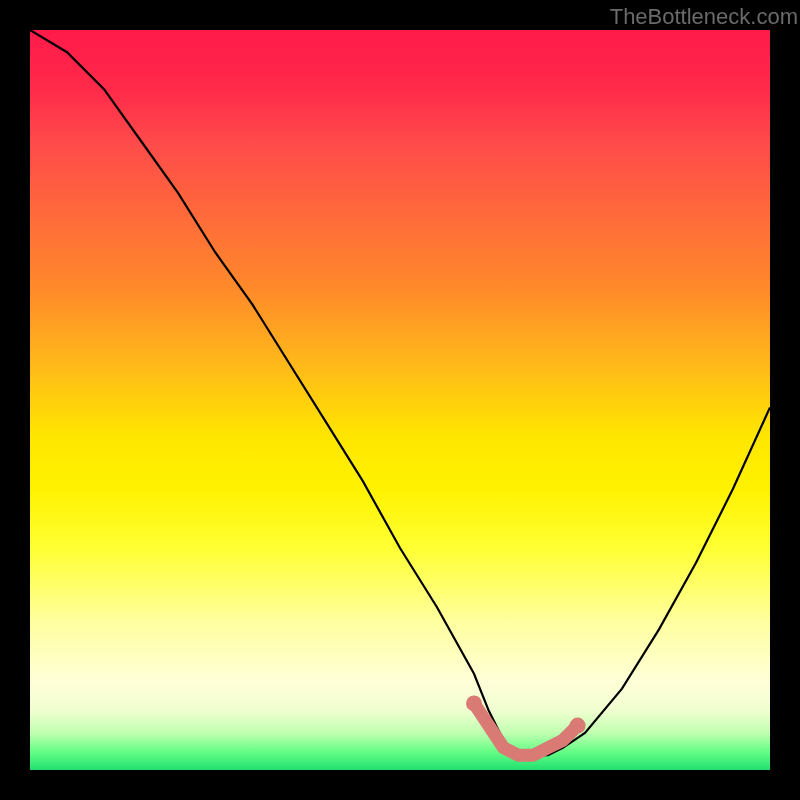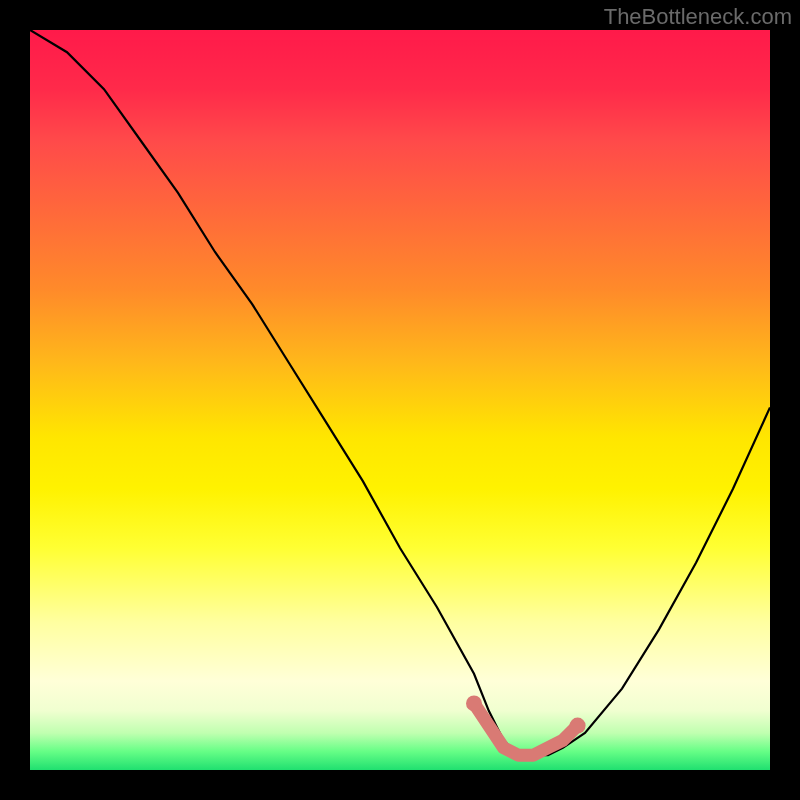--- a/index.html
+++ b/index.html
@@ -8,21 +8,21 @@
     width: 800px;
     height: 800px;
     background: #000;
     position: relative;
     overflow: hidden;
     font-family: Arial, sans-serif;
   }
   .attribution {
     position: absolute;
     top: 4px;
-    right: 8px;
+    right: 2px;
     color: #6a6a6a;
     font-size: 22px;
     font-weight: 500;
     z-index: 10;
   }
   .plot-area {
     position: absolute;
     left: 30px;
     top: 30px;
     width: 740px;

